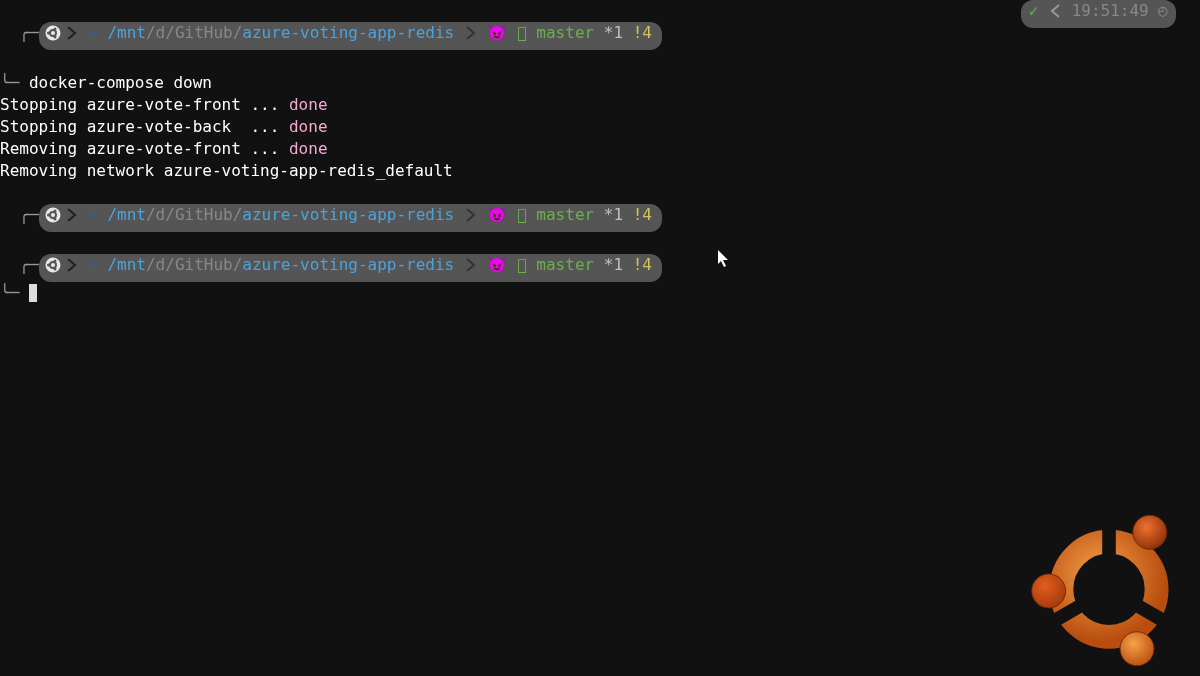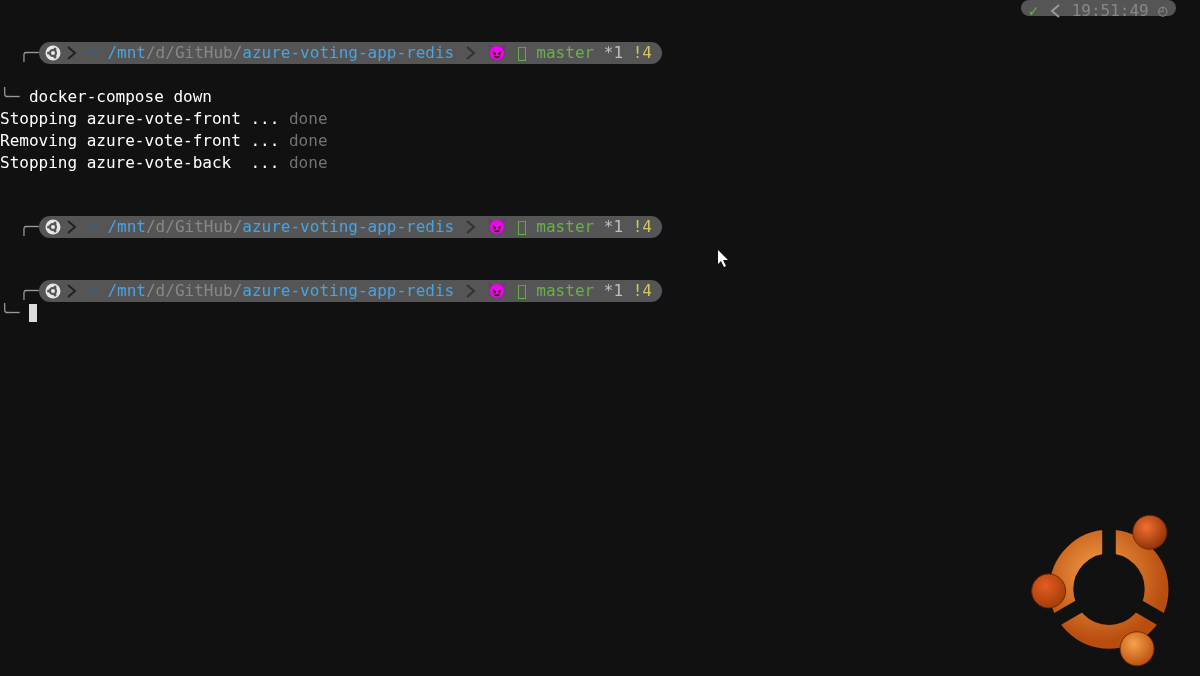--- a/index.html
+++ b/index.html
@@ -1,32 +1,32 @@
 <!DOCTYPE html>
 <html><head>
 <meta charset="utf-8">
 <style>
   html,body{margin:0;padding:0;width:1200px;height:676px;background:#111;overflow:hidden;
     font-family:"DejaVu Sans Mono","Consolas",monospace;font-size:16px;color:#ddd;
     font-weight:500;letter-spacing:0px;line-height:22px;}
   .term{position:relative;width:1200px;height:676px;}
   .row{position:relative;white-space:pre;}
-  .pill{display:inline-block;background:#555;border-radius:12px;padding:0 10px 0 2px;height:22px;line-height:22px;margin-top:20px;}
+  .pill{display:inline-block;background:#555;border-radius:12px;padding:0 10px 0 2px;height:28px;line-height:22px;}
   .ubuntu-icon{display:inline-flex;vertical-align:middle;margin:0 4px 2px 4px;}
   .chev{display:inline-flex;vertical-align:middle;margin:0 2px 2px 2px;}
   .blue{color:#4aa3df;}
   .dblue{color:#2a62a5;}
   .gray{color:#888;}
-  .green{color:#737373;}
+  .green{color:#f9a8d4;}
   .ogreen{color:#6ab04c;}
   .orange{color:#d99a2b;}
   .yellow{color:#cfc55a;}
   .white{color:#ffffff;}
   .lgray{color:#bfbfbf;}
-  .time-pill{position:absolute;right:24px;top:0;background:#555;border-radius:12px;height:16px;line-height:22px;padding:0 8px;color:#888;}
+  .time-pill{position:absolute;right:24px;top:0;background:#555;border-radius:12px;height:28px;line-height:22px;padding:0 8px;color:#888;}
   .time-pill .ok{color:#6ab04c;}
   .connector{color:#999;white-space:pre;}
   .ubuntu-logo{position:absolute;right:6px;bottom:6px;}
   .cursor{display:inline-block;width:8px;height:18px;background:#ddd;vertical-align:middle;margin-bottom:2px;}
   .mouse{position:absolute;left:718px;top:250px;}
 </style>
 </head>
 <body>
 
 <div class="term">
@@ -43,22 +43,23 @@
           </svg></span> <span class="dblue">~ </span><span class="blue">/mnt</span><span class="gray">/d/</span><span class="gray">GitHub</span><span class="gray">/</span><span class="blue">azure-voting-app-redis</span> <span class="chev"><svg width="10" height="14">
             <path d="M1 1 L8 7 L1 13" fill="none" stroke="#333" stroke-width="2"></path>
           </svg></span> <span class="orange">😈 </span><span class="ogreen"> </span><span class="ogreen">master</span> <span class="lgray">*1</span> <span class="yellow">!4</span></span>
   <span class="time-pill"><span class="ok">✓</span> <span class="chev"><svg width="10" height="14">
             <path d="M9 1 L2 7 L9 13" fill="none" stroke="#999" stroke-width="2"></path>
           </svg></span> <span>19:51:49</span> <span>◴</span></span>
 </div>
 <div class="row"><span class="connector">╰─</span> <span class="white">docker-compose down</span></div>
 
 <div class="row"><span class="white">Stopping azure-vote-front ... </span><span class="green">done</span></div>
+<div class="row"><span class="white">Stopping azure-vote-back  ... </span><span class="green">done</span></div>
 <div class="row"><span class="white">Removing azure-vote-front ... </span><span class="green">done</span></div>
-<div class="row"><span class="white">Stopping azure-vote-back  ... </span><span class="green">done</span></div>
+<div class="row"><span class="white">Removing network azure-voting-app-redis_default</span></div>
 
 <div class="row">
   <span class="connector">╭─</span><span class="pill"><span class="ubuntu-icon"><svg width="16" height="16" viewBox="0 0 32 32">
             <circle cx="16" cy="16" r="15" fill="#e8e8e8"></circle>
             <circle cx="16" cy="16" r="6" fill="none" stroke="#555" stroke-width="4"></circle>
             <circle cx="7" cy="16" r="3" fill="#555"></circle>
             <circle cx="20" cy="8" r="3" fill="#555"></circle>
             <circle cx="20" cy="24" r="3" fill="#555"></circle>
           </svg></span><span class="chev"><svg width="10" height="14">
             <path d="M1 1 L8 7 L1 13" fill="none" stroke="#222" stroke-width="2"></path>

